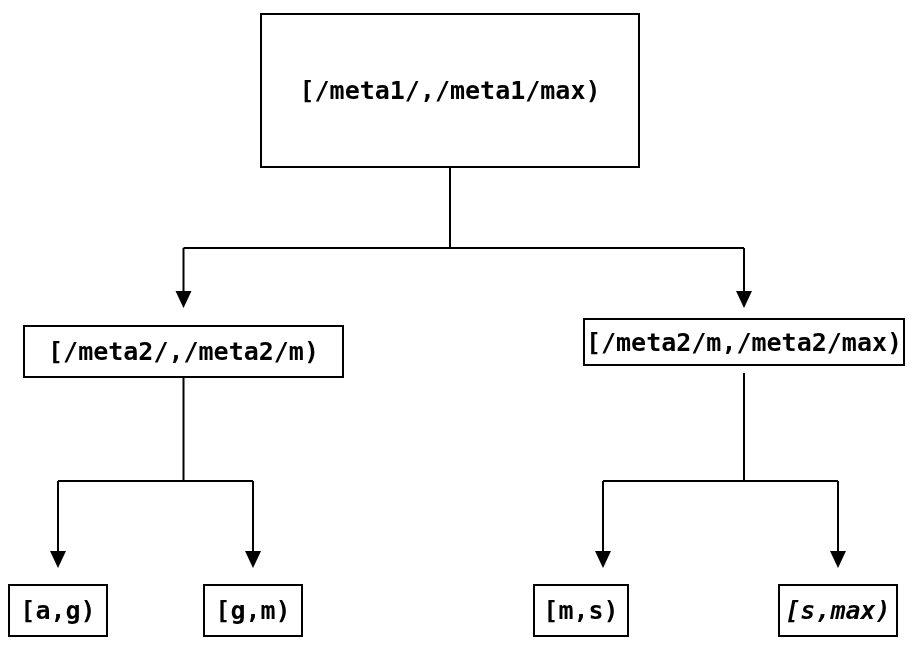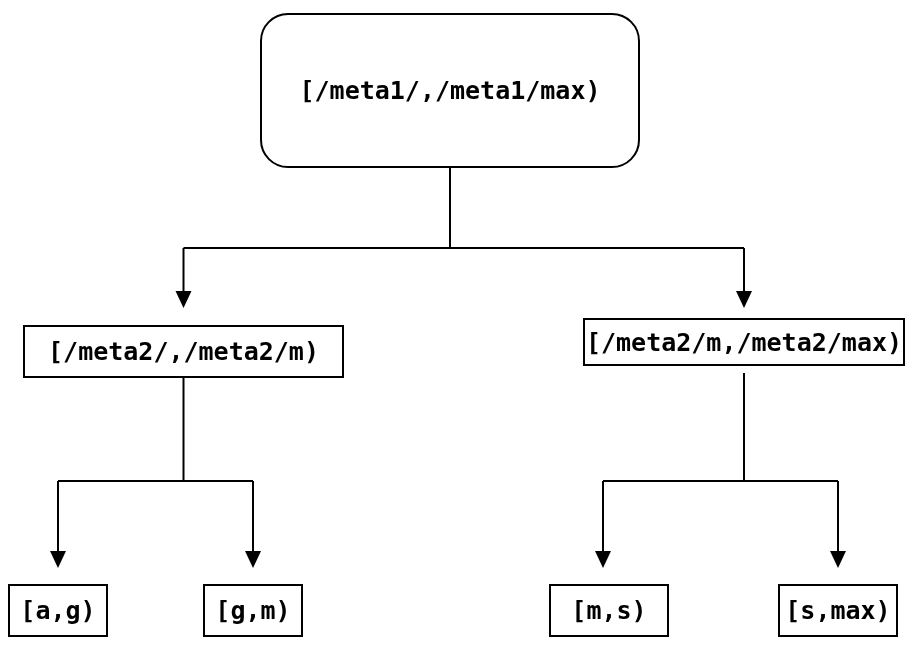--- a/index.html
+++ b/index.html
@@ -66,27 +66,27 @@
     <polygon class="arrowhead" points="245,551 261,551 253,568"></polygon>
 
     <line class="edge" x1="744" y1="373" x2="744" y2="481"></line>
     <line class="edge" x1="603" y1="481" x2="838" y2="481"></line>
     <line class="edge" x1="603" y1="481" x2="603" y2="551"></line>
     <polygon class="arrowhead" points="595,551 611,551 603,568"></polygon>
     <line class="edge" x1="838" y1="481" x2="838" y2="551"></line>
     <polygon class="arrowhead" points="830,551 846,551 838,568"></polygon>
   </svg>
 
-  <div class="node" style="left:260px; top:13px; width:380px; height:155px;border-radius:28px;">[/meta1/,/meta1/max)</div>
+  <div class="node" style="left:260px; top:13px; width:380px; height:155px;">[/meta1/,/meta1/max)</div>
 
   <div class="node" style="left:23px; top:325px; width:321px; height:53px;">[/meta2/,/meta2/m)</div>
 
   <div class="node" style="left:583px; top:318px; width:322px; height:48px;">[/meta2/m,/meta2/max)</div>
 
   <div class="node" style="left:203px; top:584px; width:100px; height:53px;">[g,m)</div>
 
   <div class="node" style="left:8px; top:584px; width:100px; height:53px;">[a,g)</div>
 
-  <div class="node" style="left:549px; top:584px; width:120px; height:53px;">[m,s)</div>
+  <div class="node" style="left:533px; top:584px; width:96px; height:53px;">[m,s)</div>
 
-  <div class="node" style="left:778px; top:584px; width:120px; height:53px;">[s,max)</div>
+  <div class="node" style="left:778px; top:584px; width:120px; height:53px;font-style:italic;">[s,max)</div>
 
 </div>
 
 </body></html>

